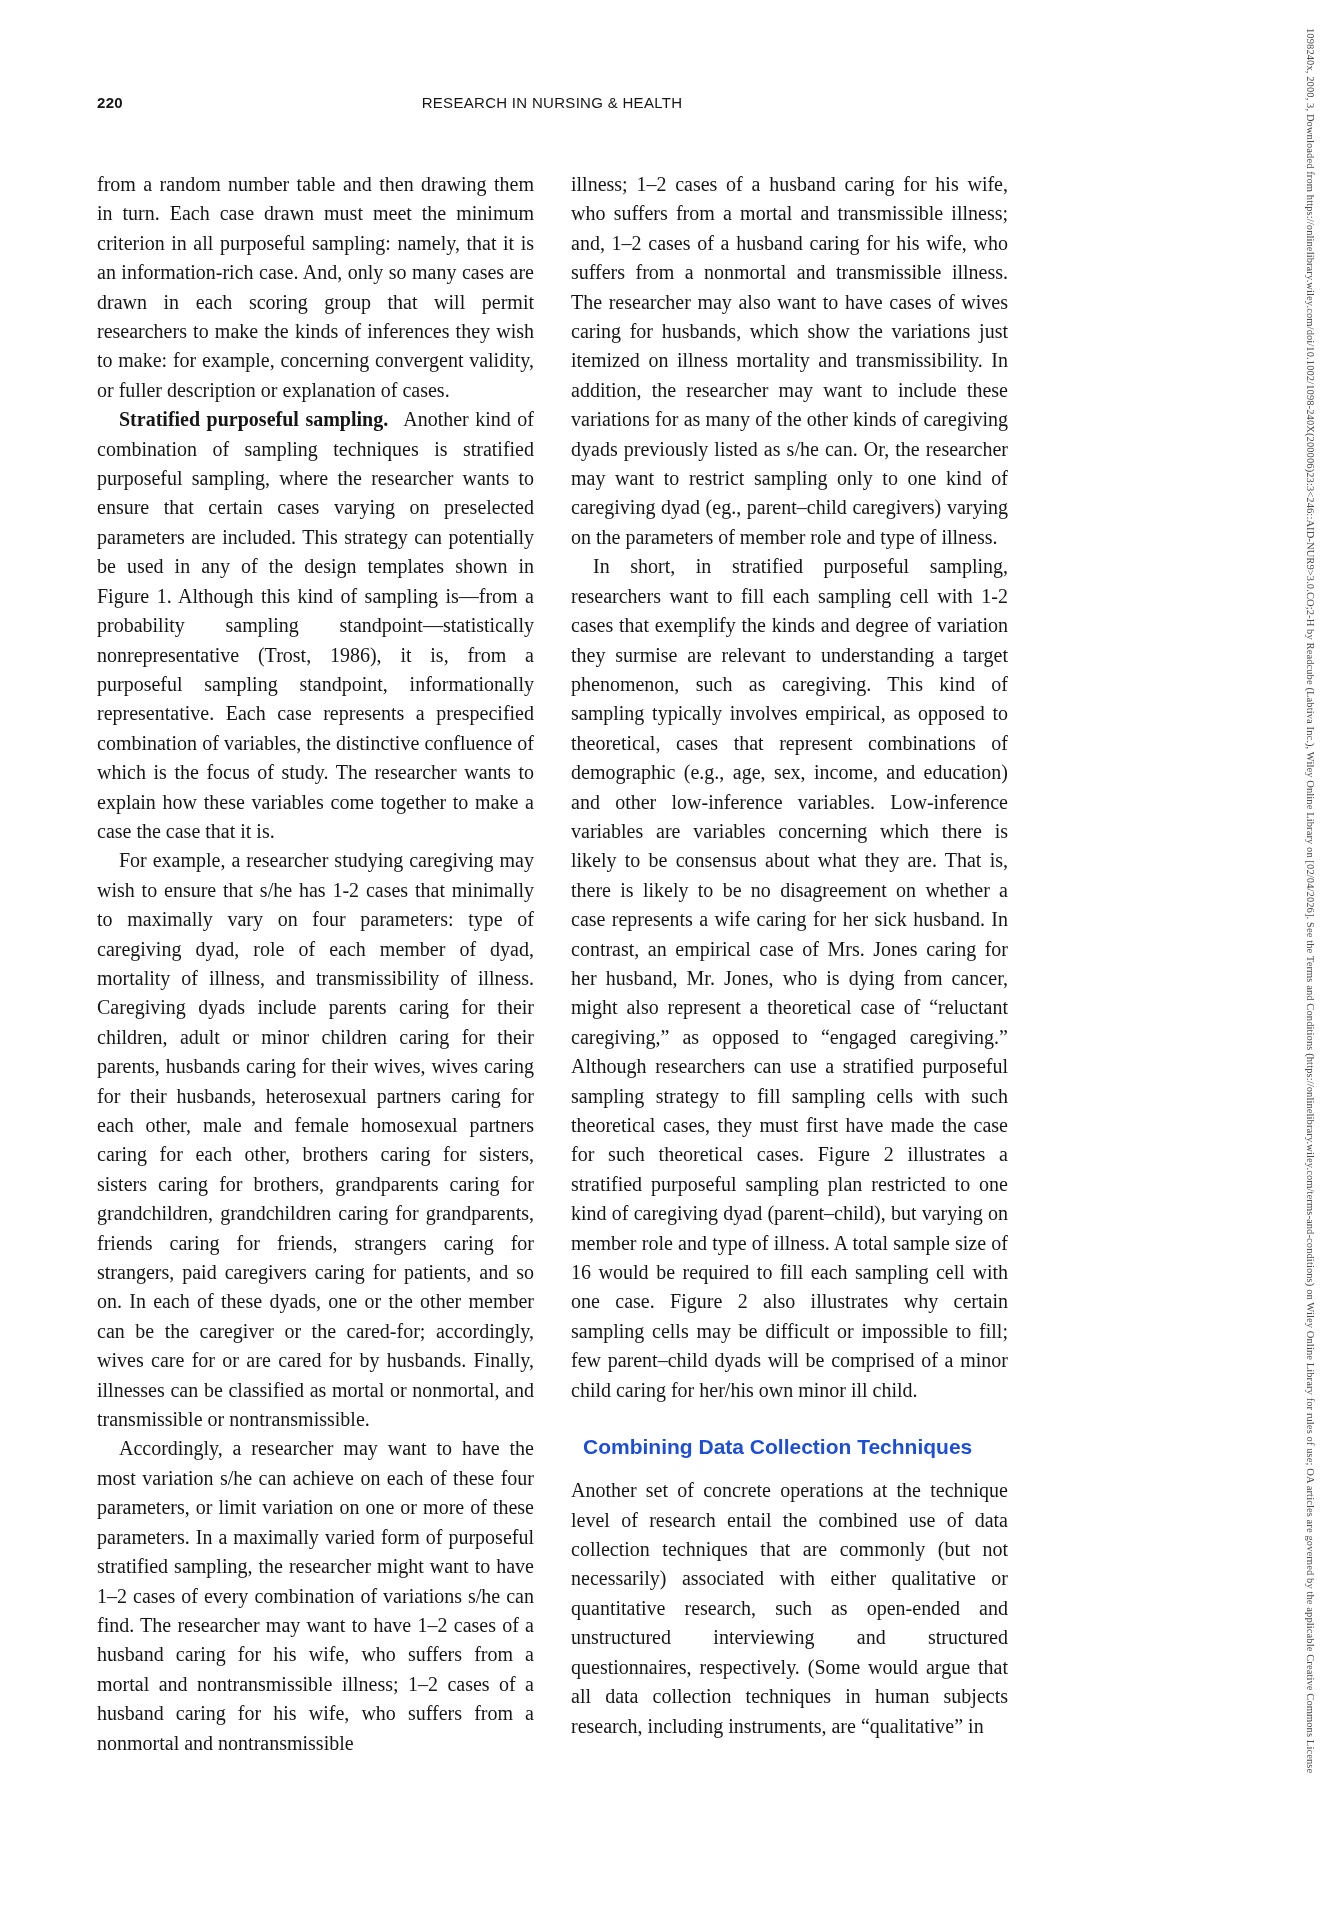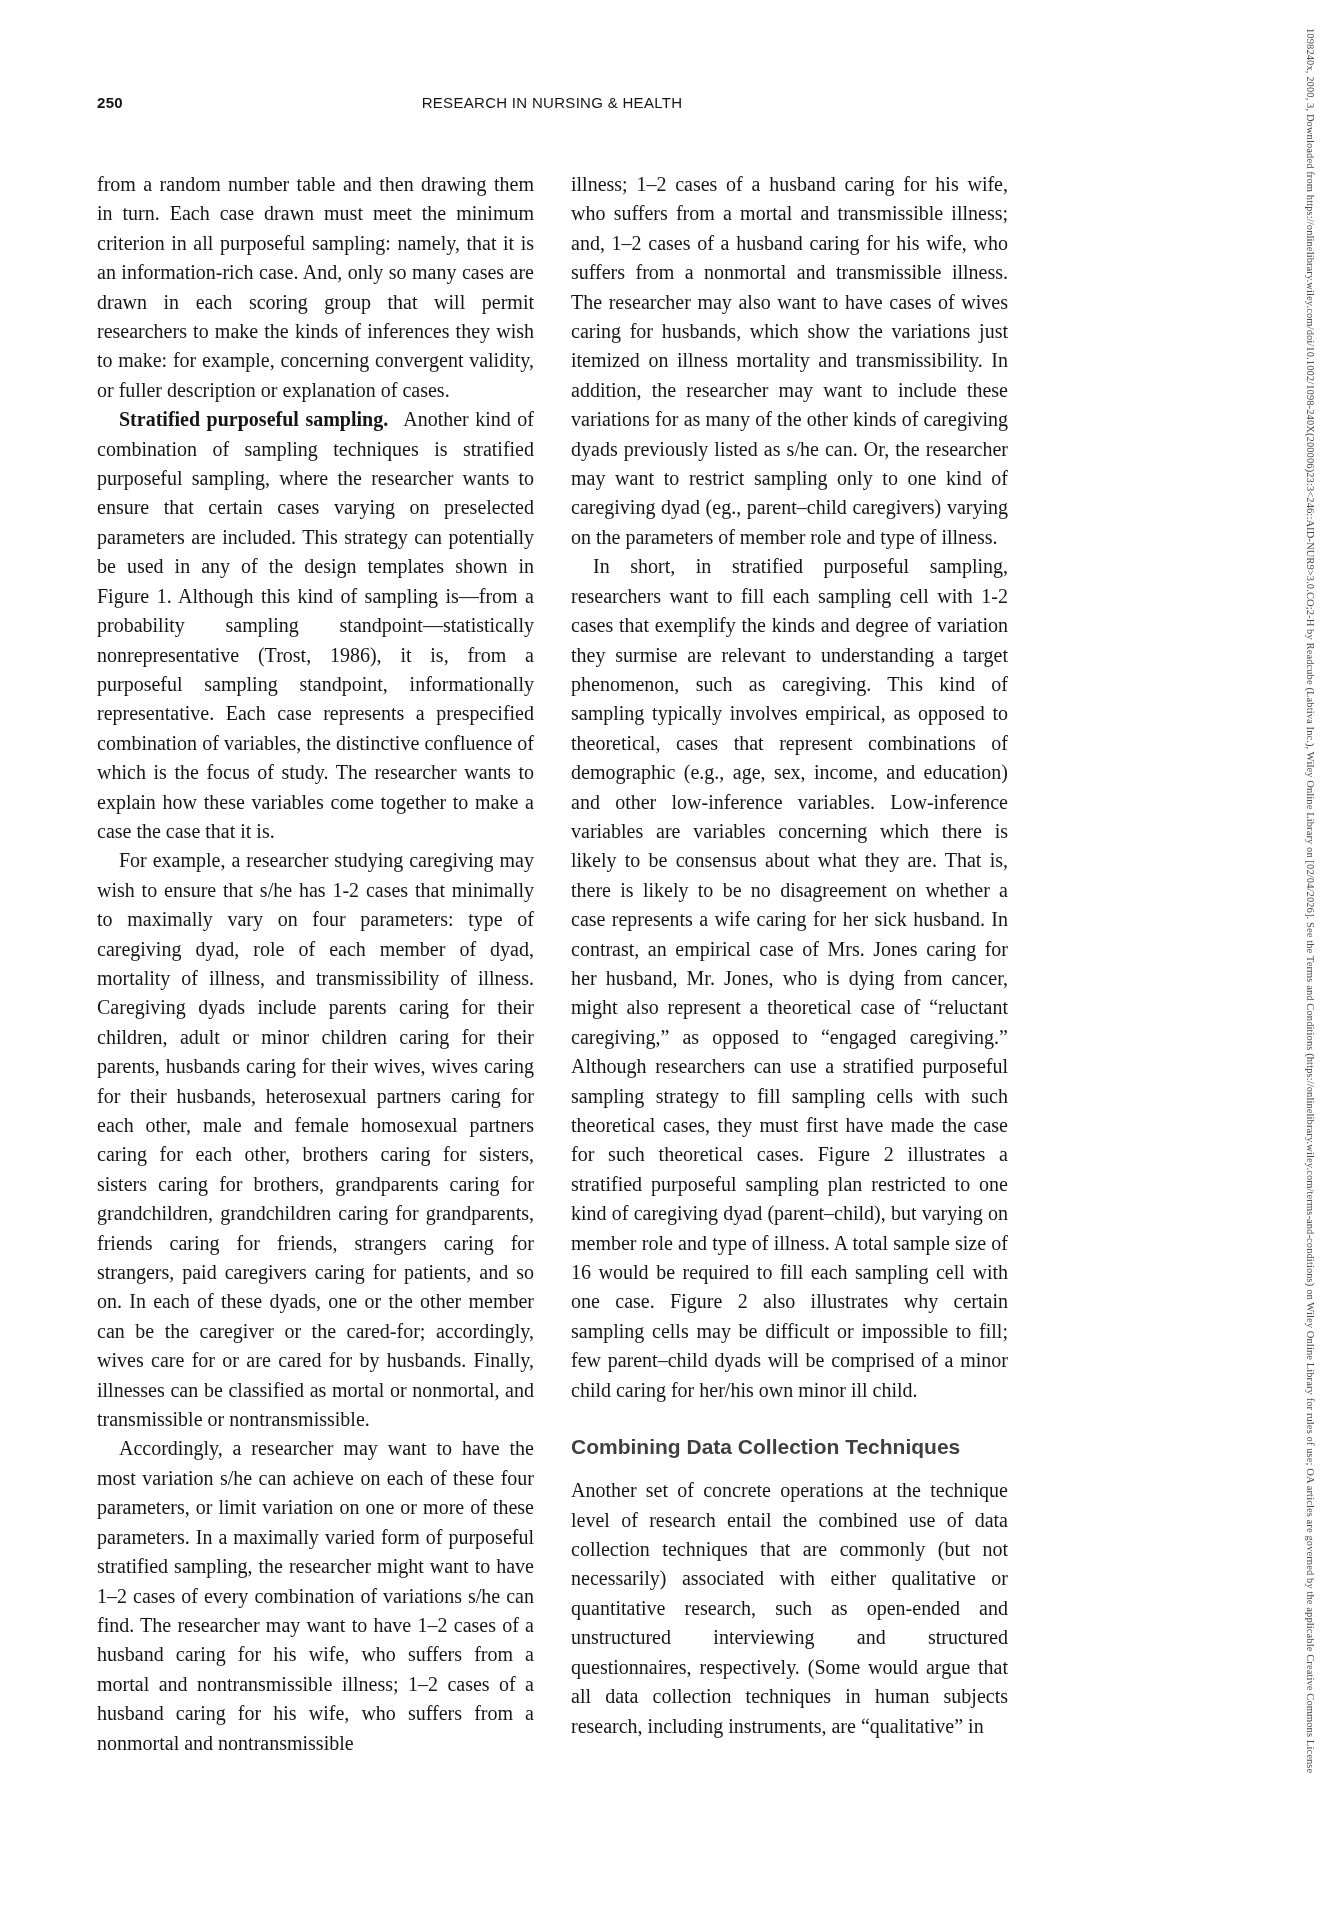--- a/index.html
+++ b/index.html
@@ -62,26 +62,26 @@
     -webkit-hyphens: auto;
   }
   p.body-para.indent {
     text-indent: 22px;
   }
   .run-in-lead {
     font-weight: bold;
     margin-right: 15px;
   }
   h2.section-heading {
-    margin: 29px 0 17px 0;
+    margin: 29px 0 17px 12px;
     font-family: "Liberation Sans", sans-serif;
     font-weight: bold;
     font-size: 21px;
     line-height: 1.2;
-    color: #404040;
+    color: #1d4ed8;
     text-align: left;
     text-indent: 0;
   }
   .citation-sidebar {
     position: absolute;
     left: 1316px;
     top: 28px;
     width: 1872px;
     transform: rotate(90deg);
     transform-origin: 0 0;
@@ -91,21 +91,21 @@
     color: #4a4a4a;
     letter-spacing: 0.1px;
   }
 </style>
 </head>
 <body>
 
 <div class="page">
 
   <div class="page-header">
-    <span class="page-number">250</span>
+    <span class="page-number">220</span>
     <span class="running-head">RESEARCH IN NURSING &amp; HEALTH</span>
   </div>
 
   <div class="columns">
     <div class="column" id="col-left">
         <p class="body-para">from a random number table and then drawing them in turn. Each case drawn must meet the minimum criterion in all purposeful sampling: namely, that it is an information-rich case. And, only so many cases are drawn in each scoring group that will permit researchers to make the kinds of inferences they wish to make: for example, concerning convergent validity, or fuller description or explanation of cases.</p>
         <p class="body-para indent"><span class="run-in-lead">Stratified purposeful sampling.</span>Another kind of combination of sampling techniques is stratified purposeful sampling, where the researcher wants to ensure that certain cases varying on preselected parameters are included. This strategy can potentially be used in any of the design templates shown in Figure 1. Although this kind of sampling is—from a probability sampling standpoint—statistically nonrepresentative (Trost, 1986), it is, from a purposeful sampling standpoint, informationally representative. Each case represents a prespecified combination of variables, the distinctive confluence of which is the focus of study. The researcher wants to explain how these variables come together to make a case the case that it is.</p>
         <p class="body-para indent">For example, a researcher studying caregiving may wish to ensure that s/he has 1-2 cases that minimally to maximally vary on four parameters: type of caregiving dyad, role of each member of dyad, mortality of illness, and transmissibility of illness. Caregiving dyads include parents caring for their children, adult or minor children caring for their parents, husbands caring for their wives, wives caring for their husbands, heterosexual partners caring for each other, male and female homosexual partners caring for each other, brothers caring for sisters, sisters caring for brothers, grandparents caring for grandchildren, grandchildren caring for grandparents, friends caring for friends, strangers caring for strangers, paid caregivers caring for patients, and so on. In each of these dyads, one or the other member can be the caregiver or the cared-for; accordingly, wives care for or are cared for by husbands. Finally, illnesses can be classified as mortal or nonmortal, and transmissible or nontransmissible.</p>
         <p class="body-para indent">Accordingly, a researcher may want to have the most variation s/he can achieve on each of these four parameters, or limit variation on one or more of these parameters. In a maximally varied form of purposeful stratified sampling, the researcher might want to have 1–2 cases of every combination of variations s/he can find. The researcher may want to have 1–2 cases of a husband caring for his wife, who suffers from a mortal and nontransmissible illness; 1–2 cases of a husband caring for his wife, who suffers from a nonmortal and nontransmissible</p>
       </div>

